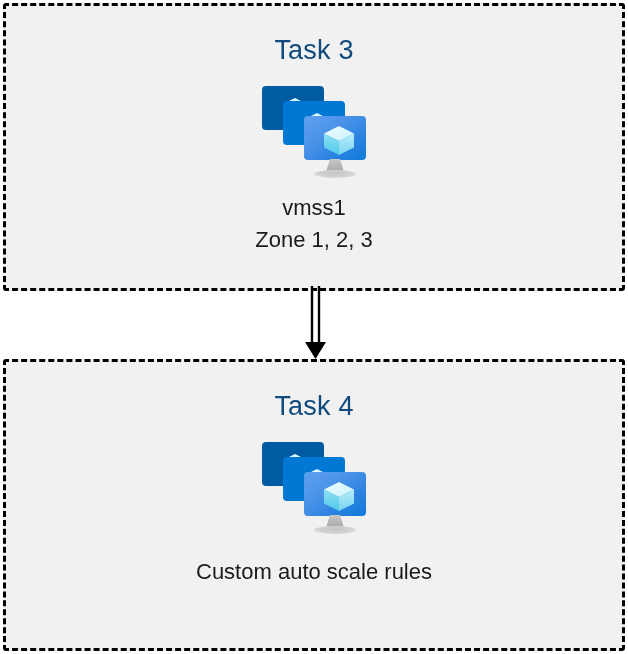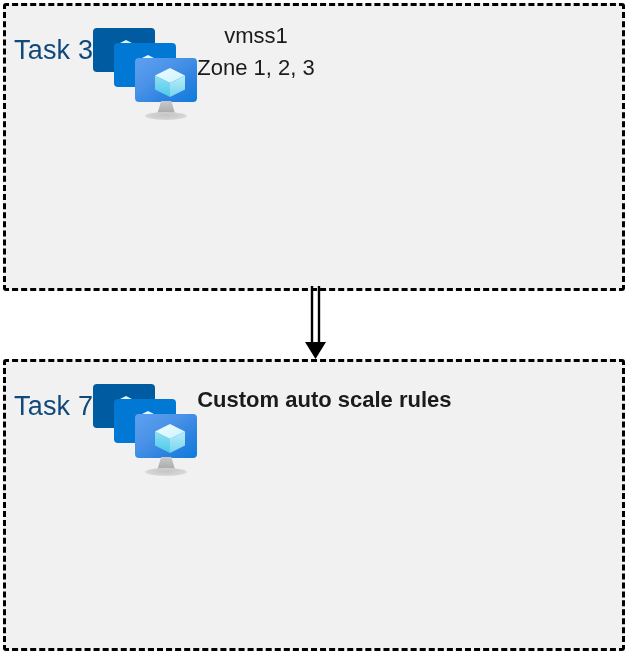--- a/index.html
+++ b/index.html
@@ -24,22 +24,22 @@
   }
 
   
   .task-box {
     position: absolute;
     box-sizing: border-box;
     background: #f1f1f1;
     border: 3px dashed #000000;
     border-radius: 3px;
     display: flex;
-    flex-direction: row;
-    padding-left: 8px;
+    flex-direction: column;
+    align-items: center;
   }
 
   #box-task3 {
     left: 3px;
     top: 3px;
     width: 622px;
     height: 288px;
   }
 
   #box-task4 {
@@ -64,21 +64,21 @@
   
   .caption {
     color: #1b1b1b;
     font-size: 22px;
     line-height: 32px;
     text-align: center;
     white-space: pre-line;
     font-weight: 400;
   }
   #caption-task3 { margin-top: 14px; }
-  #caption-task4 { margin-top: 22px; font-weight: bold; }
+  #caption-task4 { margin-top: 22px; }
 
   
   .vmss-icon {
     position: relative;
     width: 104px;
     height: 92px;
     margin-top: 22px;
   }
 
   .monitor {
@@ -227,21 +227,21 @@
   </div>
 
   <svg id="connector" viewBox="0 0 40 74">
     <line x1="16" y1="0" x2="16" y2="58" stroke="#000000" stroke-width="2.4"></line>
     <line x1="23" y1="0" x2="23" y2="58" stroke="#000000" stroke-width="2.4"></line>
     <polygon points="9,56 30,56 19.5,73" fill="#000000"></polygon>
   </svg>
 
   <div class="task-box" id="box-task4">
 
-    <div class="task-title">Task 7</div>
+    <div class="task-title">Task 4</div>
 
     <div class="vmss-icon">
       <div class="monitor mon-back"></div>
       <svg class="cube cube-back" width="22" height="21" viewBox="0 0 22 21">
         <polygon points="11,0 22,5.5 11,11 0,5.5" fill="url(#cbT1)"></polygon>
         <polygon points="0,5.5 11,11 11,21 0,15.5" fill="url(#cbL1)"></polygon>
         <polygon points="22,5.5 11,11 11,21 22,15.5" fill="url(#cbR1)"></polygon>
       </svg>
 
       <div class="monitor mon-mid"></div>

